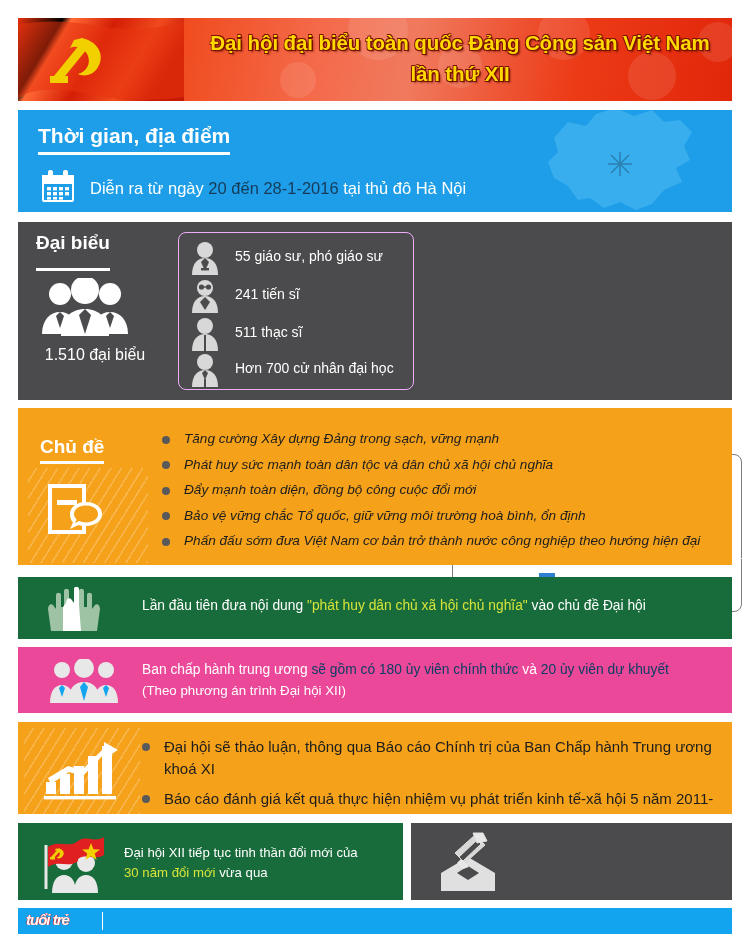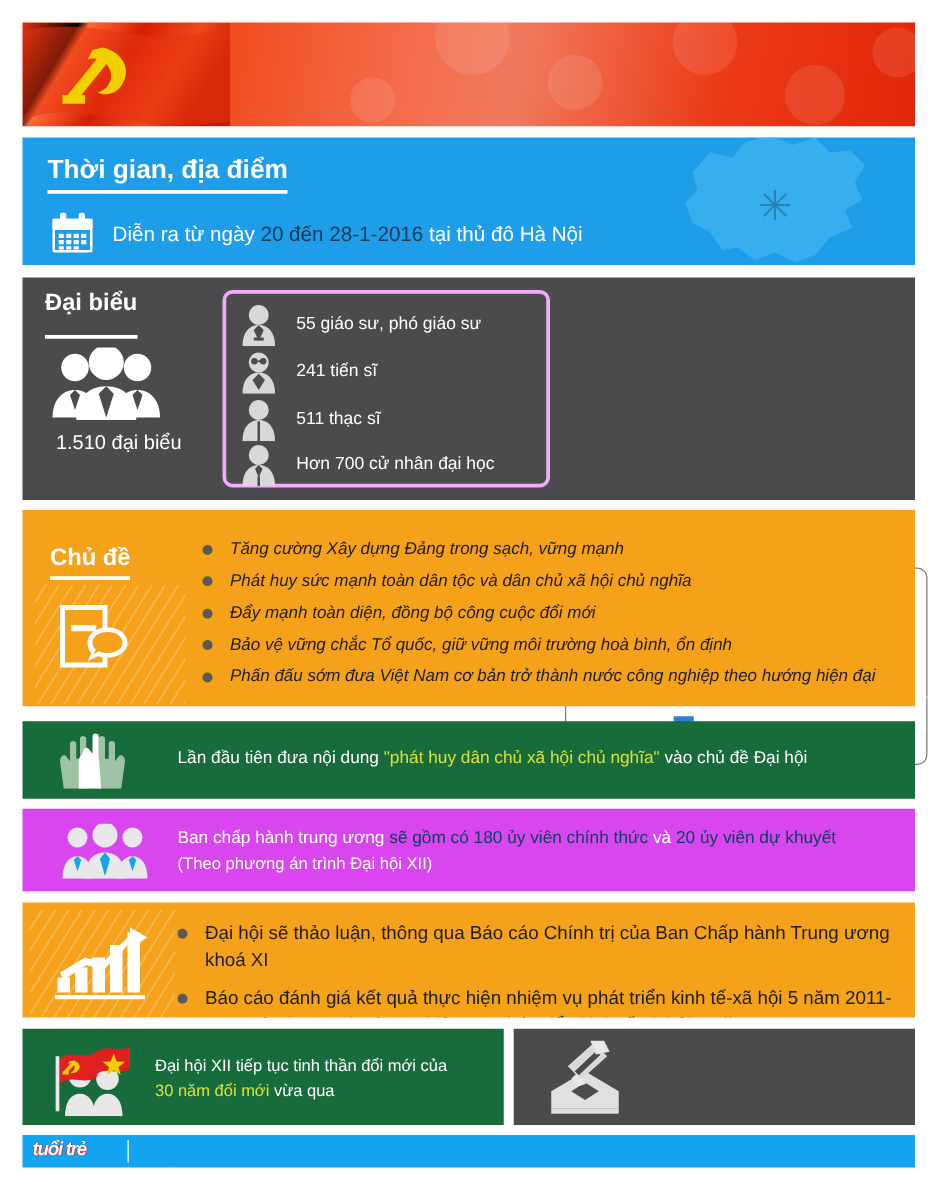--- a/index.html
+++ b/index.html
@@ -61,22 +61,22 @@
     font-size:19px; font-weight:bold; color:#ffffff;
     border-bottom:3px solid #ffffff; padding-bottom:14px; display:inline-block; line-height:22px;
   }
   .people-icon { position:absolute; left:12px; top:56px; width:110px; height:60px; }
   .del-count {
     position:absolute; left:2px; top:124px; width:150px; text-align:center;
     font-size:16px; color:#ffffff;
   }
 
   .del-list {
-    position:absolute; left:160px; top:10px; width:262px; height:158px;
-    border:3px solid #f0abfc; border-radius:8px;
+    position:absolute; left:160px; top:10px; width:236px; height:158px;
+    border:1px solid #f0abfc; border-radius:8px;
   }
   .del-row { position:absolute; left:10px; width:250px; height:38px; }
   .del-row .p-ic { position:absolute; left:0; top:2px; width:32px; height:34px; }
   .del-row .p-tx { position:absolute; left:46px; top:9px; font-size:14px; color:#ffffff; white-space:nowrap; }
 
   
   .agebox {
     position:absolute; left:434px; top:232px; width:290px; height:158px;
     border:1px solid #7d7c7e; border-radius:8px;
   }
@@ -118,21 +118,21 @@
   }
   .hand-icon { position:absolute; left:26px; top:8px; width:60px; height:46px; }
   .greenband .gtext {
     position:absolute; left:124px; top:21px; font-size:13.8px; color:#ffffff; white-space:nowrap;
   }
   .greenband .gtext .hl { color:#d6e43a; }
 
   
   .blueband {
     position:absolute; left:18px; top:647px; width:714px; height:66px;
-    background:#d946ef;
+    background:#ec4899;
   }
   .trio-icon { position:absolute; left:30px; top:12px; width:72px; height:44px; }
   .blueband .btext { position:absolute; left:124px; top:12px; font-size:13.8px; color:#ffffff; line-height:21px; }
   .blueband .btext .hl { color:#0c3f63; }
   .blueband .btext .sub { font-size:13.3px; }
 
   
   .orangeband {
     position:absolute; left:18px; top:722px; width:714px; height:92px;
     background:#f5a11a; overflow:hidden;
@@ -200,20 +200,24 @@
         <rect x="0" y="0" width="166" height="83" fill="url(#fg)"></rect>
         <path d="M0,6 Q40,0 80,8 T166,4 L166,79 Q120,86 70,76 T0,80 Z" fill="#e8330f" opacity="0.55"></path>
         <g fill="#f2d000">
           <path d="M64,20 C82,24 88,40 78,52 C74,57 66,59 60,56 C68,54 73,46 70,38 C67,30 58,27 52,30 L56,22 Z"></path>
           <path d="M36,58 L62,26 L69,31 L43,63 Z"></path>
           <path d="M32,58 L50,58 L50,65 L32,65 Z"></path>
         </g>
       </svg>
     </div>
 
+    <div class="header-title">
+      <div>Đại hội đại biểu toàn quốc Đảng Cộng sản Việt Nam</div>
+      <div>lần thứ XII</div>
+    </div>
   </div>
 
   <div class="timebox">
     <div class="map-art">
       <svg width="200" height="120" viewBox="0 0 200 120">
         <path d="M30,36 L44,20 L62,24 L72,12 L92,6 L110,14 L128,8 L140,20 L156,18 L168,30
                   L160,44 L166,58 L152,66 L158,80 L140,88 L128,102 L112,108 L96,100 L80,106
                   L66,96 L54,98 L44,84 L30,76 L24,60 L34,50 Z" fill="#3fb3f0" opacity="0.85"></path>
         <g stroke="#2a7ba8" stroke-width="1.6" opacity="0.9">
           <line x1="96" y1="50" x2="96" y2="74"></line>

